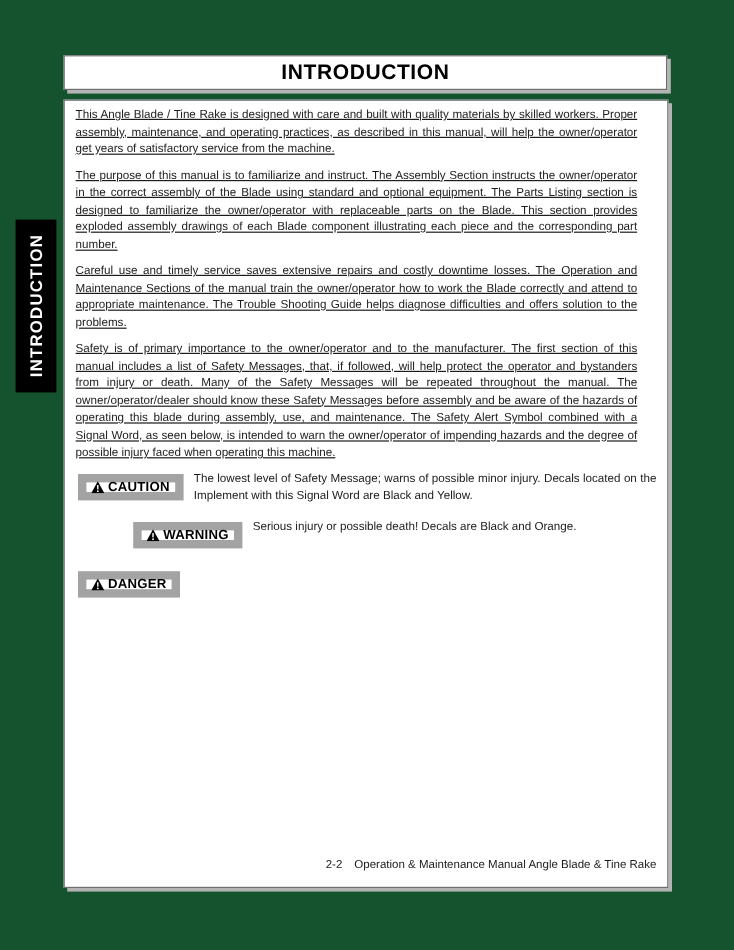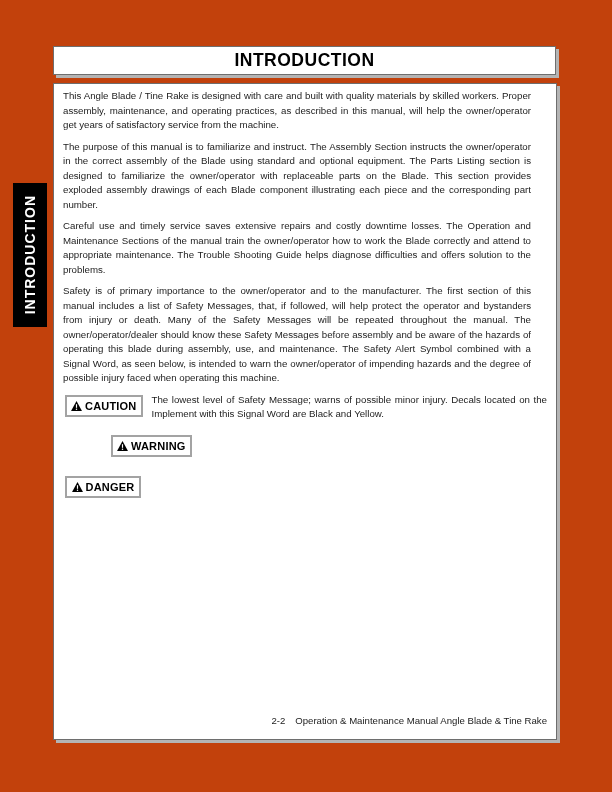--- a/index.html
+++ b/index.html
@@ -5,21 +5,21 @@
   * { box-sizing: border-box; }
   html, body { margin: 0; padding: 0; }
   body {
     width: 612px; height: 792px;
     background: #ffffff;
     font-family: "Liberation Sans", sans-serif;
   }
   .page {
     position: relative;
     width: 612px; height: 792px;
-    background: #c2410c;
+    background: #14532d;
     color: #1c1c1c;
     overflow: hidden;
   }
   .title-box {
     position: absolute;
     left: 53px; top: 46px;
     width: 503px; height: 29px;
     border: 1px solid #6e6e6e;
     box-shadow: 3px 3px 0 #b4b4b4;
     display: flex; align-items: center; justify-content: center;
@@ -42,20 +42,21 @@
   }
   .content {
     padding: 5px 9px 0 9px;
   }
   .body-par {
     margin: 0 16px 7px 0;
     font-size: 9.7px;
     line-height: 14.5px;
     text-align: justify;
     color: #1c1c1c;
+    text-decoration: underline;
   }
   .side-tab {
     position: absolute;
     left: 13px; top: 183px;
     width: 34px; height: 144px;
     background: #000000;
     display: flex; align-items: center; justify-content: center;
   }
   .side-tab .tab-text {
     writing-mode: vertical-rl;
@@ -72,21 +73,21 @@
     gap: 9px;
     margin: 0 0 0 2px;
   }
   .safety-row.row-1 { margin-top: 4px; }
   .safety-row.row-2 { margin-top: 11px; margin-left: 48px; }
   .safety-row.row-3 { margin-top: 17px; flex-direction: column; }
   .signal-box {
     flex: 0 0 auto;
     min-width: 76px;
     height: 22px;
-    border: 2px solid #a3a3a3;
+    border: 7px solid #a3a3a3;
     background: #ffffff;
     display: flex; align-items: center; justify-content: center;
     gap: 3px;
     padding: 0 4px;
     margin-top: 2px;
   }
   .signal-word {
     font-weight: bold;
     font-size: 11px;
     letter-spacing: 0.2px;
@@ -151,20 +152,21 @@
         <div class="signal-box">
           <span class="alert-icon">
             <svg width="11" height="10" viewBox="0 0 24 22">
               <path d="M12 0 L24 22 L0 22 Z" fill="#000000"></path>
               <rect x="10.7" y="7" width="2.6" height="8" fill="#ffffff"></rect>
               <circle cx="12" cy="18.3" r="1.7" fill="#ffffff"></circle>
             </svg>
           </span>
           <span class="signal-word">WARNING</span>
         </div>
+        <p class="safety-desc">Serious injury or possible death!  Decals are Black and Orange.</p>
       </div>
 
       <div class="safety-row row-3">
         <div class="signal-box">
           <span class="alert-icon">
             <svg width="11" height="10" viewBox="0 0 24 22">
               <path d="M12 0 L24 22 L0 22 Z" fill="#000000"></path>
               <rect x="10.7" y="7" width="2.6" height="8" fill="#ffffff"></rect>
               <circle cx="12" cy="18.3" r="1.7" fill="#ffffff"></circle>
             </svg>

